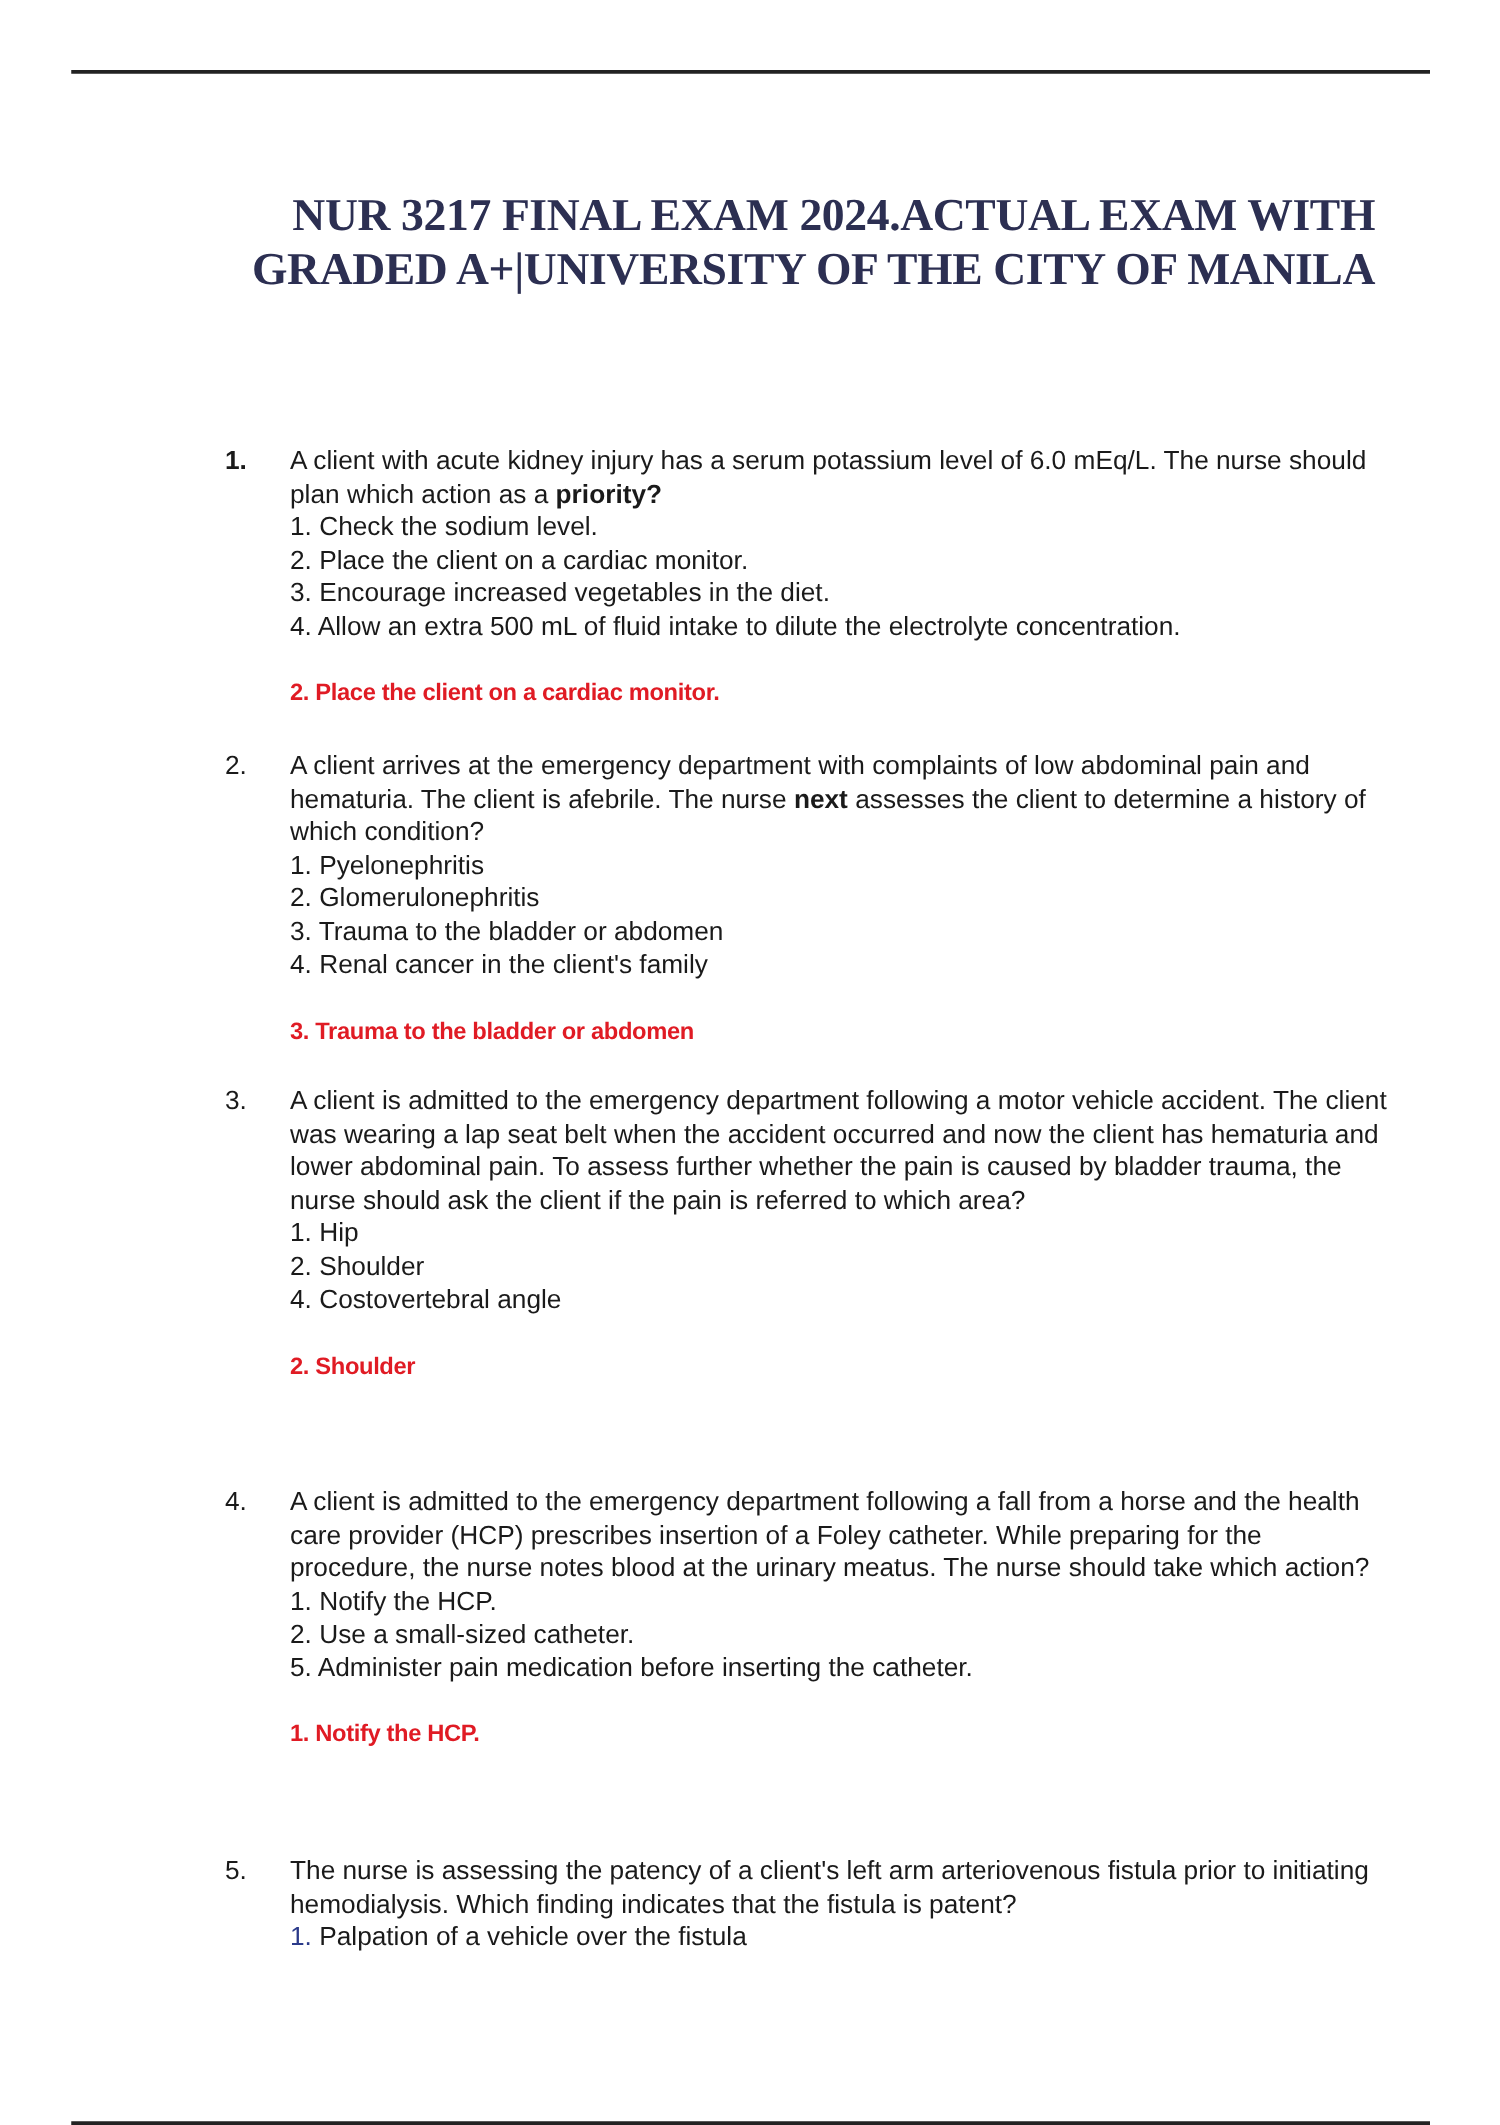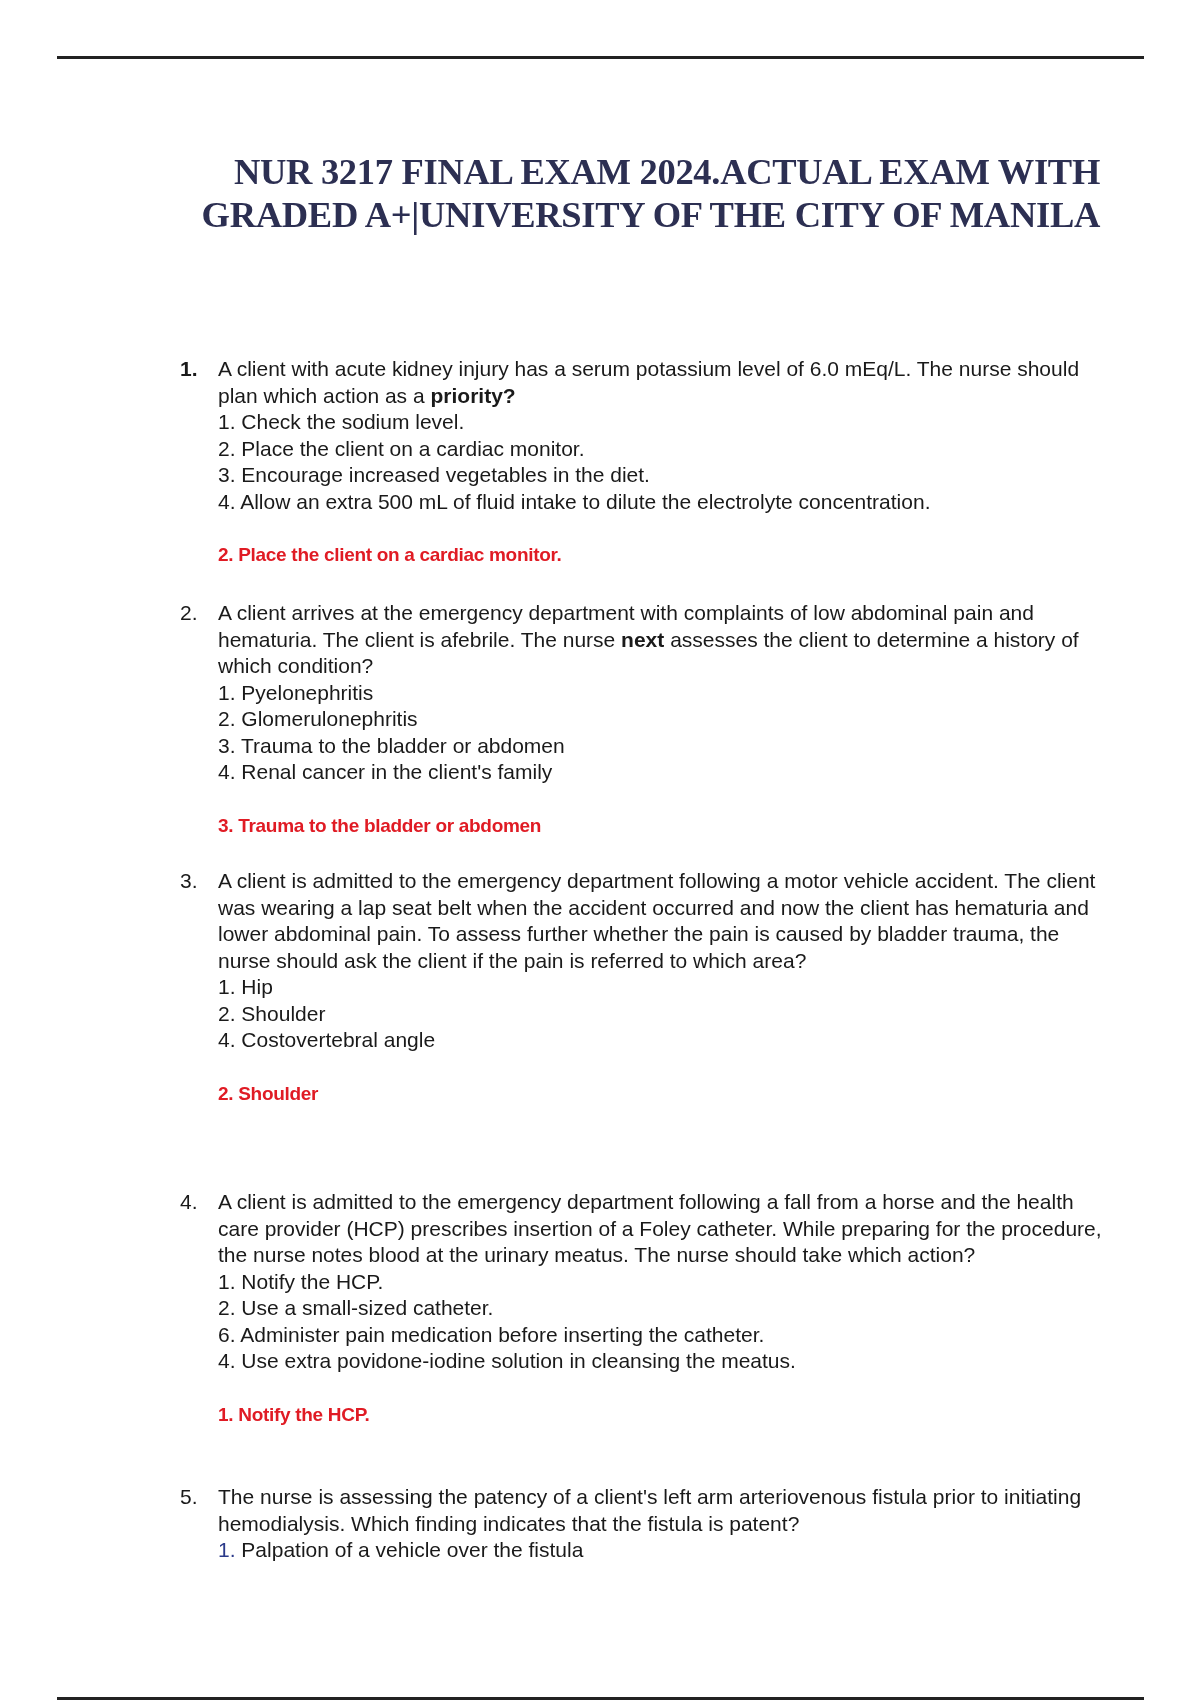--- a/index.html
+++ b/index.html
@@ -23,21 +23,21 @@
     letter-spacing: -0.3px;
   }
 
   .questions { position: absolute; top: 356px; left: 0; width: 1200px; }
   .q { position: absolute; left: 180px; width: 930px; }
   .q .num {
     position: absolute; left: 0; top: 0; width: 36px;
     font-size: 21px; line-height: 26.5px;
   }
   .q .num.bold { font-weight: bold; }
-  .q .body { margin-left: 38px; font-size: 21px; line-height: 26.5px; }
+  .q .body { margin-left: 52px; font-size: 21px; line-height: 26.5px; }
   .q .stem { }
   .q .stem b { font-weight: bold; }
   .q .opt { }
   .q .opt .onum.blue { color: #2b3a8a; }
   .q .answer {
     margin-top: 28px;
     color: #e01b24;
     font-weight: bold;
     font-size: 19px; line-height: 24px;
     letter-spacing: -0.3px;
@@ -89,22 +89,21 @@
       <div class="answer">2. Shoulder</div>
     </div>
   </div>
 
   <div class="q" style="top:833px;">
     <div class="num">4.</div>
     <div class="body">
       <div class="stem"><span>A client is admitted to the emergency department following a fall from a horse and the health care provider (HCP) prescribes insertion of a Foley catheter. While preparing for the procedure, the nurse notes blood at the urinary meatus. The nurse should take which action?</span></div>
       <div class="opt">1. Notify the HCP.</div>
       <div class="opt">2. Use a small-sized catheter.</div>
-      <div class="opt">6. Administer pain medication before inserting the catheter.</div>
-      <div class="opt">4. Use extra povidone-iodine solution in cleansing the meatus.</div>
+      <div class="opt">5. Administer pain medication before inserting the catheter.</div>
       <div class="answer">1. Notify the HCP.</div>
     </div>
   </div>
 
   <div class="q" style="top:1128px;">
     <div class="num">5.</div>
     <div class="body">
       <div class="stem"><span>The nurse is assessing the patency of a client's left arm arteriovenous fistula prior to initiating hemodialysis. Which finding indicates that the fistula is patent?</span></div>
       <div class="opt"><span class="onum blue">1.</span><span> Palpation of a vehicle over the fistula</span></div>
     </div>

